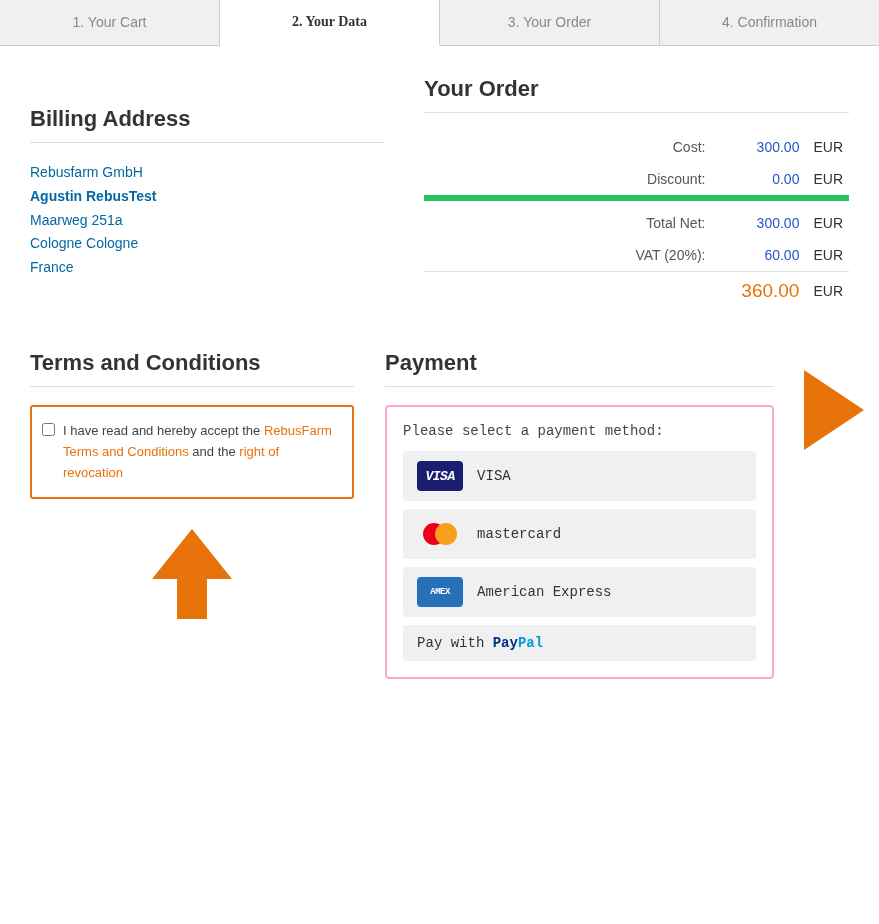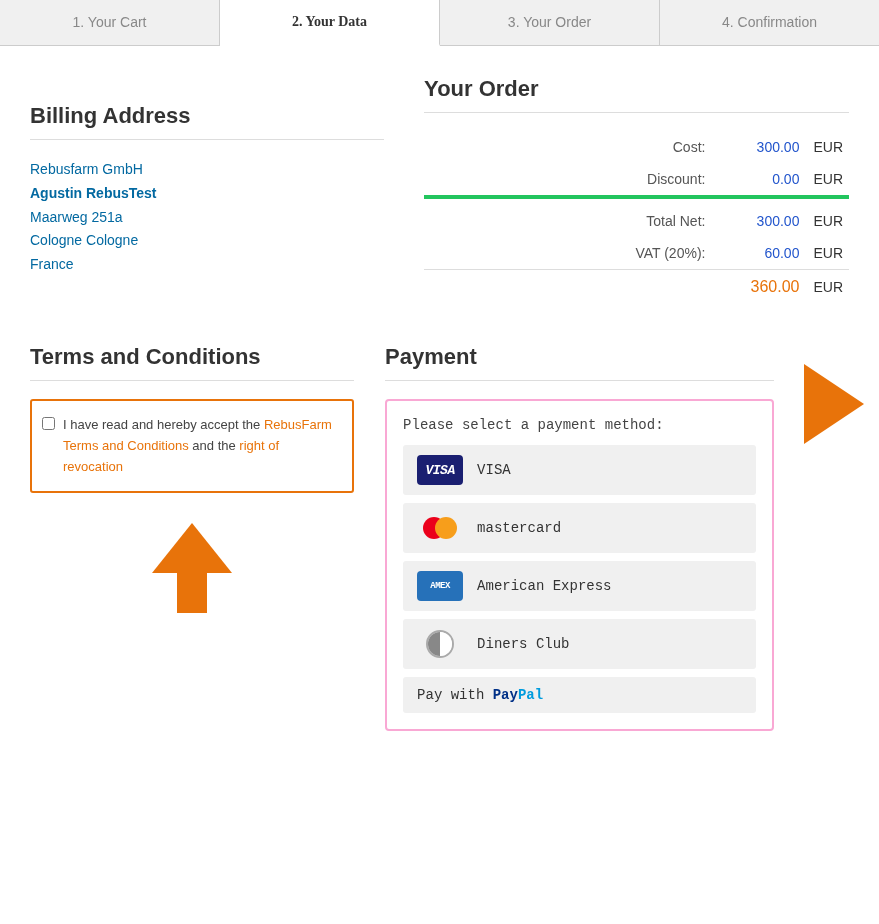--- a/index.html
+++ b/index.html
@@ -27,22 +27,22 @@
     .address-block { font-size: 14px; line-height: 1.7; color: #0369a1; }
     .address-block .bold { font-weight: bold; }
 
     
     .order-table { width: 100%; border-collapse: collapse; }
     .order-table td { padding: 8px 6px; font-size: 14px; }
     .order-table .label { color: #555; text-align: right; padding-right: 20px; }
     .order-table .amount { text-align: right; color: #2255cc; width: 80px; }
     .order-table .currency { color: #333; padding-left: 8px; width: 40px; }
     .order-table .blue { color: #2255cc; }
-    .order-table tr.divider td { border-top: 4px solid #22c55e; padding-top: 14px; }
-    .order-table .total-amount { color: #e8730a; font-size: 16px; text-align: right; }
+    .order-table tr.divider td { border-top: 6px solid #22c55e; padding-top: 14px; }
+    .order-table .total-amount { color: #e8730a; font-size: 19px; text-align: right; }
     .order-table .total-row td { border-top: 1px solid #ddd; }
     .bottom-left { flex: 1; }
     .bottom-right { flex: 1.2; }
 
     
     .terms-title { font-size: 22px; font-weight: bold; border-bottom: 1px solid #ddd; padding-bottom: 10px; margin-bottom: 18px; }
     .terms-box {
       border: 2px solid #e8730a; border-radius: 3px; padding: 14px 14px 14px 10px;
       font-size: 13px; line-height: 1.6; color: #444; position: relative;
     }
@@ -212,29 +212,20 @@
           <span>mastercard</span>
         </div>
 
         <div class="payment-method">
           <div class="pm-icon amex-icon">
             <span>AMEX</span>
           </div>
           <span>American Express</span>
         </div>
 
-        <div class="payment-method">
-          <div class="pm-icon diners-icon">
-            <div class="diners-circle-outer">
-              <div class="diners-left"></div>
-              <div class="diners-right"></div>
-            </div>
-          </div>
-          <span>Diners Club</span>
-        </div>
 
         <div class="payment-method paypal-btn">
           <span>Pay with <strong style="color:#003087;">Pay</strong><strong style="color:#009cde;">Pal</strong></span>
         </div>
       </div>
     </div>
   </div>
 
   <div class="right-arrow-col">
     <div class="arrow-right-shape"></div>

